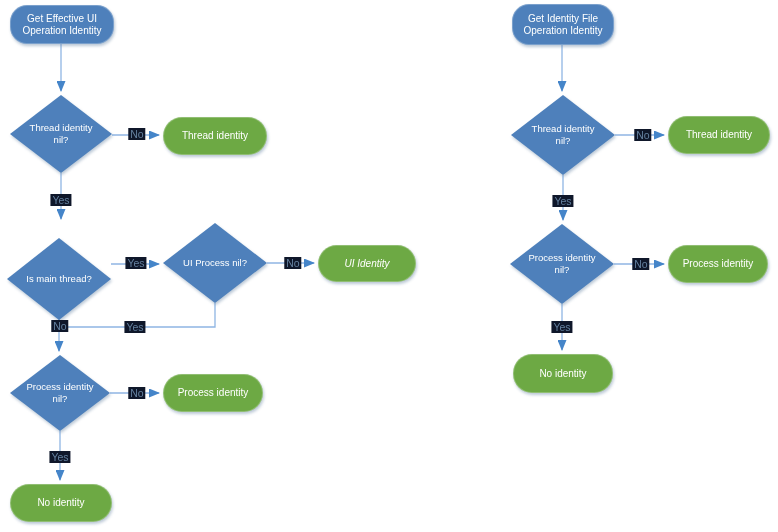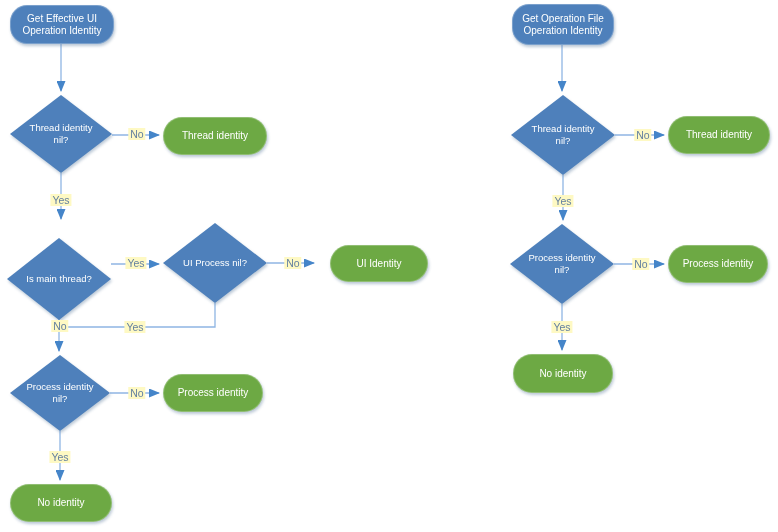--- a/index.html
+++ b/index.html
@@ -22,21 +22,21 @@
   }
   .dwrap { position:absolute; z-index:2; filter:drop-shadow(1px 2px 1.5px rgba(104,134,164,.45)); }
   .diamond {
     width:100%; height:100%; background:#4e80bb;
     clip-path:polygon(50% 0, 100% 50%, 50% 100%, 0 50%);
     display:flex; flex-direction:column; align-items:center; justify-content:center;
     color:#ffffff; text-align:center; font-size:9.5px; line-height:12px;
   }
   .edge-label {
     position:absolute; z-index:3; transform:translate(-50%,-50%);
-    background:#fef9c3; color:#64809f; font-size:10.5px; line-height:12px; padding:0 2px;
+    background:#0f172a; color:#64809f; font-size:10.5px; line-height:12px; padding:0 2px;
   }
 </style>
 </head>
 <body>
 
 <div id="canvas">
 
   <svg id="wires" width="778" height="532" viewBox="0 0 778 532">
     <defs>
       <marker id="arw" markerUnits="userSpaceOnUse" markerWidth="11" markerHeight="9" refX="10" refY="4.5" orient="auto">
@@ -85,41 +85,41 @@
       <span>Is main thread?</span>
     </div>
   </div>
 
   <div class="dwrap" style="left:163px; top:223px; width:104px; height:80px;">
     <div class="diamond">
       <span>UI Process nil?</span>
     </div>
   </div>
 
-  <div class="node terminal" style="left:330px; top:245px; width:98px; height:37px;">
+  <div class="node terminal" style="left:318px; top:245px; width:98px; height:37px;font-style:italic;">
     <span>UI Identity</span>
   </div>
 
   <div class="dwrap" style="left:10px; top:355px; width:100px; height:76px;">
     <div class="diamond">
       <span>Process identity</span>
       <span>nil?</span>
     </div>
   </div>
 
   <div class="node terminal" style="left:163px; top:374px; width:100px; height:38px;">
     <span>Process identity</span>
   </div>
 
   <div class="node terminal" style="left:10px; top:484px; width:102px; height:38px;">
     <span>No identity</span>
   </div>
 
   <div class="node start" style="left:512px; top:4px; width:102px; height:41px;">
-    <span>Get Operation File</span>
+    <span>Get Identity File</span>
     <span>Operation Identity</span>
   </div>
 
   <div class="dwrap" style="left:511px; top:95px; width:104px; height:80px;">
     <div class="diamond">
       <span>Thread identity</span>
       <span>nil?</span>
     </div>
   </div>
 

